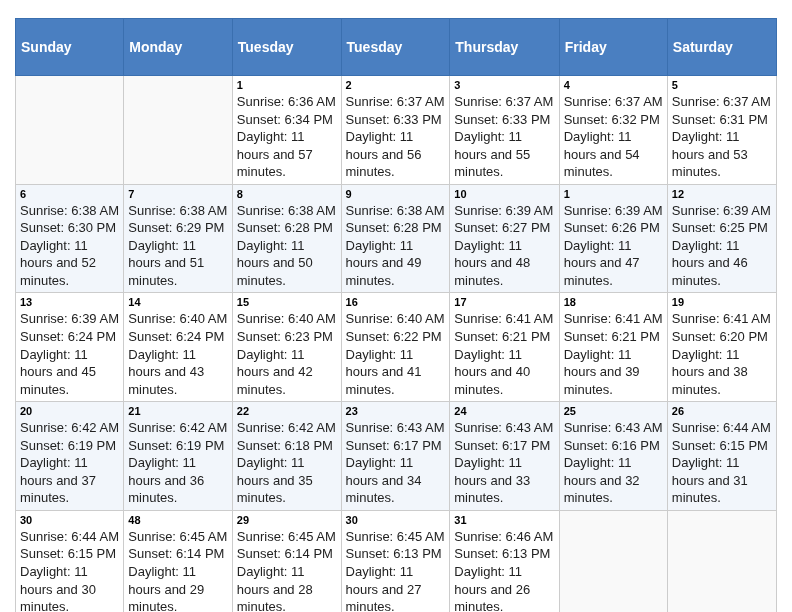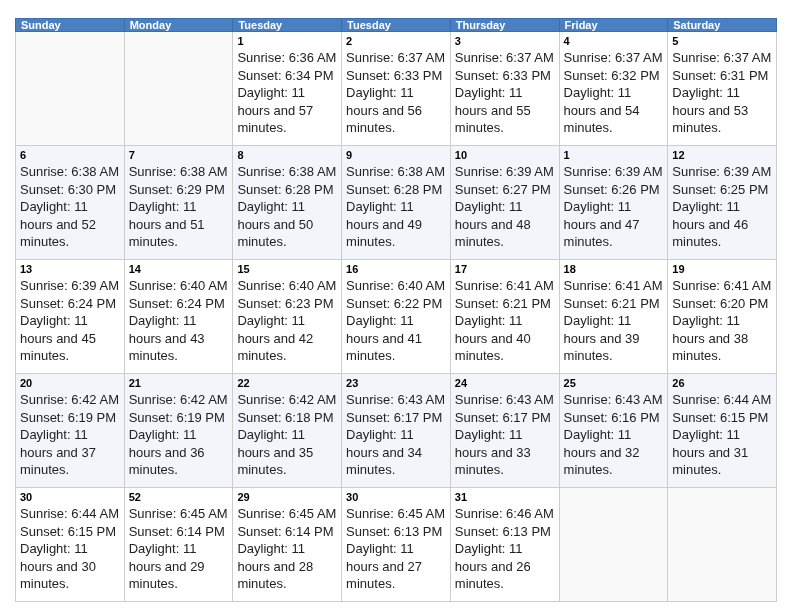--- a/index.html
+++ b/index.html
@@ -42,24 +42,24 @@
     }
     .calendar {
       flex: 1;
       border-collapse: collapse;
       width: 100%;
       font-size: 10.5px;
     }
     .calendar th {
       background-color: #4a7fc1;
       color: #fff;
-      padding: 0 5px;
+      padding: 20px 5px;
       text-align: left;
       font-weight: bold;
-      font-size: 11px;
+      font-size: 14px;
       border: 1px solid #3a6faf;
     }
     .calendar td {
       border: 1px solid #ccc;
       vertical-align: top;
       padding: 3px 4px;
       width: 113px;
       height: 90px;
     }
     .calendar td.empty {
@@ -224,21 +224,21 @@
             <span class="day-num">26</span>
             <div class="cell-text">Sunrise: 6:44 AM<br>Sunset: 6:15 PM<br>Daylight: 11 hours and 31 minutes.</div>
           </td>
         </tr>
         <tr>
           <td>
             <span class="day-num">30</span>
             <div class="cell-text">Sunrise: 6:44 AM<br>Sunset: 6:15 PM<br>Daylight: 11 hours and 30 minutes.</div>
           </td>
           <td>
-            <span class="day-num">52</span>
+            <span class="day-num">48</span>
             <div class="cell-text">Sunrise: 6:45 AM<br>Sunset: 6:14 PM<br>Daylight: 11 hours and 29 minutes.</div>
           </td>
           <td>
             <span class="day-num">29</span>
             <div class="cell-text">Sunrise: 6:45 AM<br>Sunset: 6:14 PM<br>Daylight: 11 hours and 28 minutes.</div>
           </td>
           <td>
             <span class="day-num">30</span>
             <div class="cell-text">Sunrise: 6:45 AM<br>Sunset: 6:13 PM<br>Daylight: 11 hours and 27 minutes.</div>
           </td>

